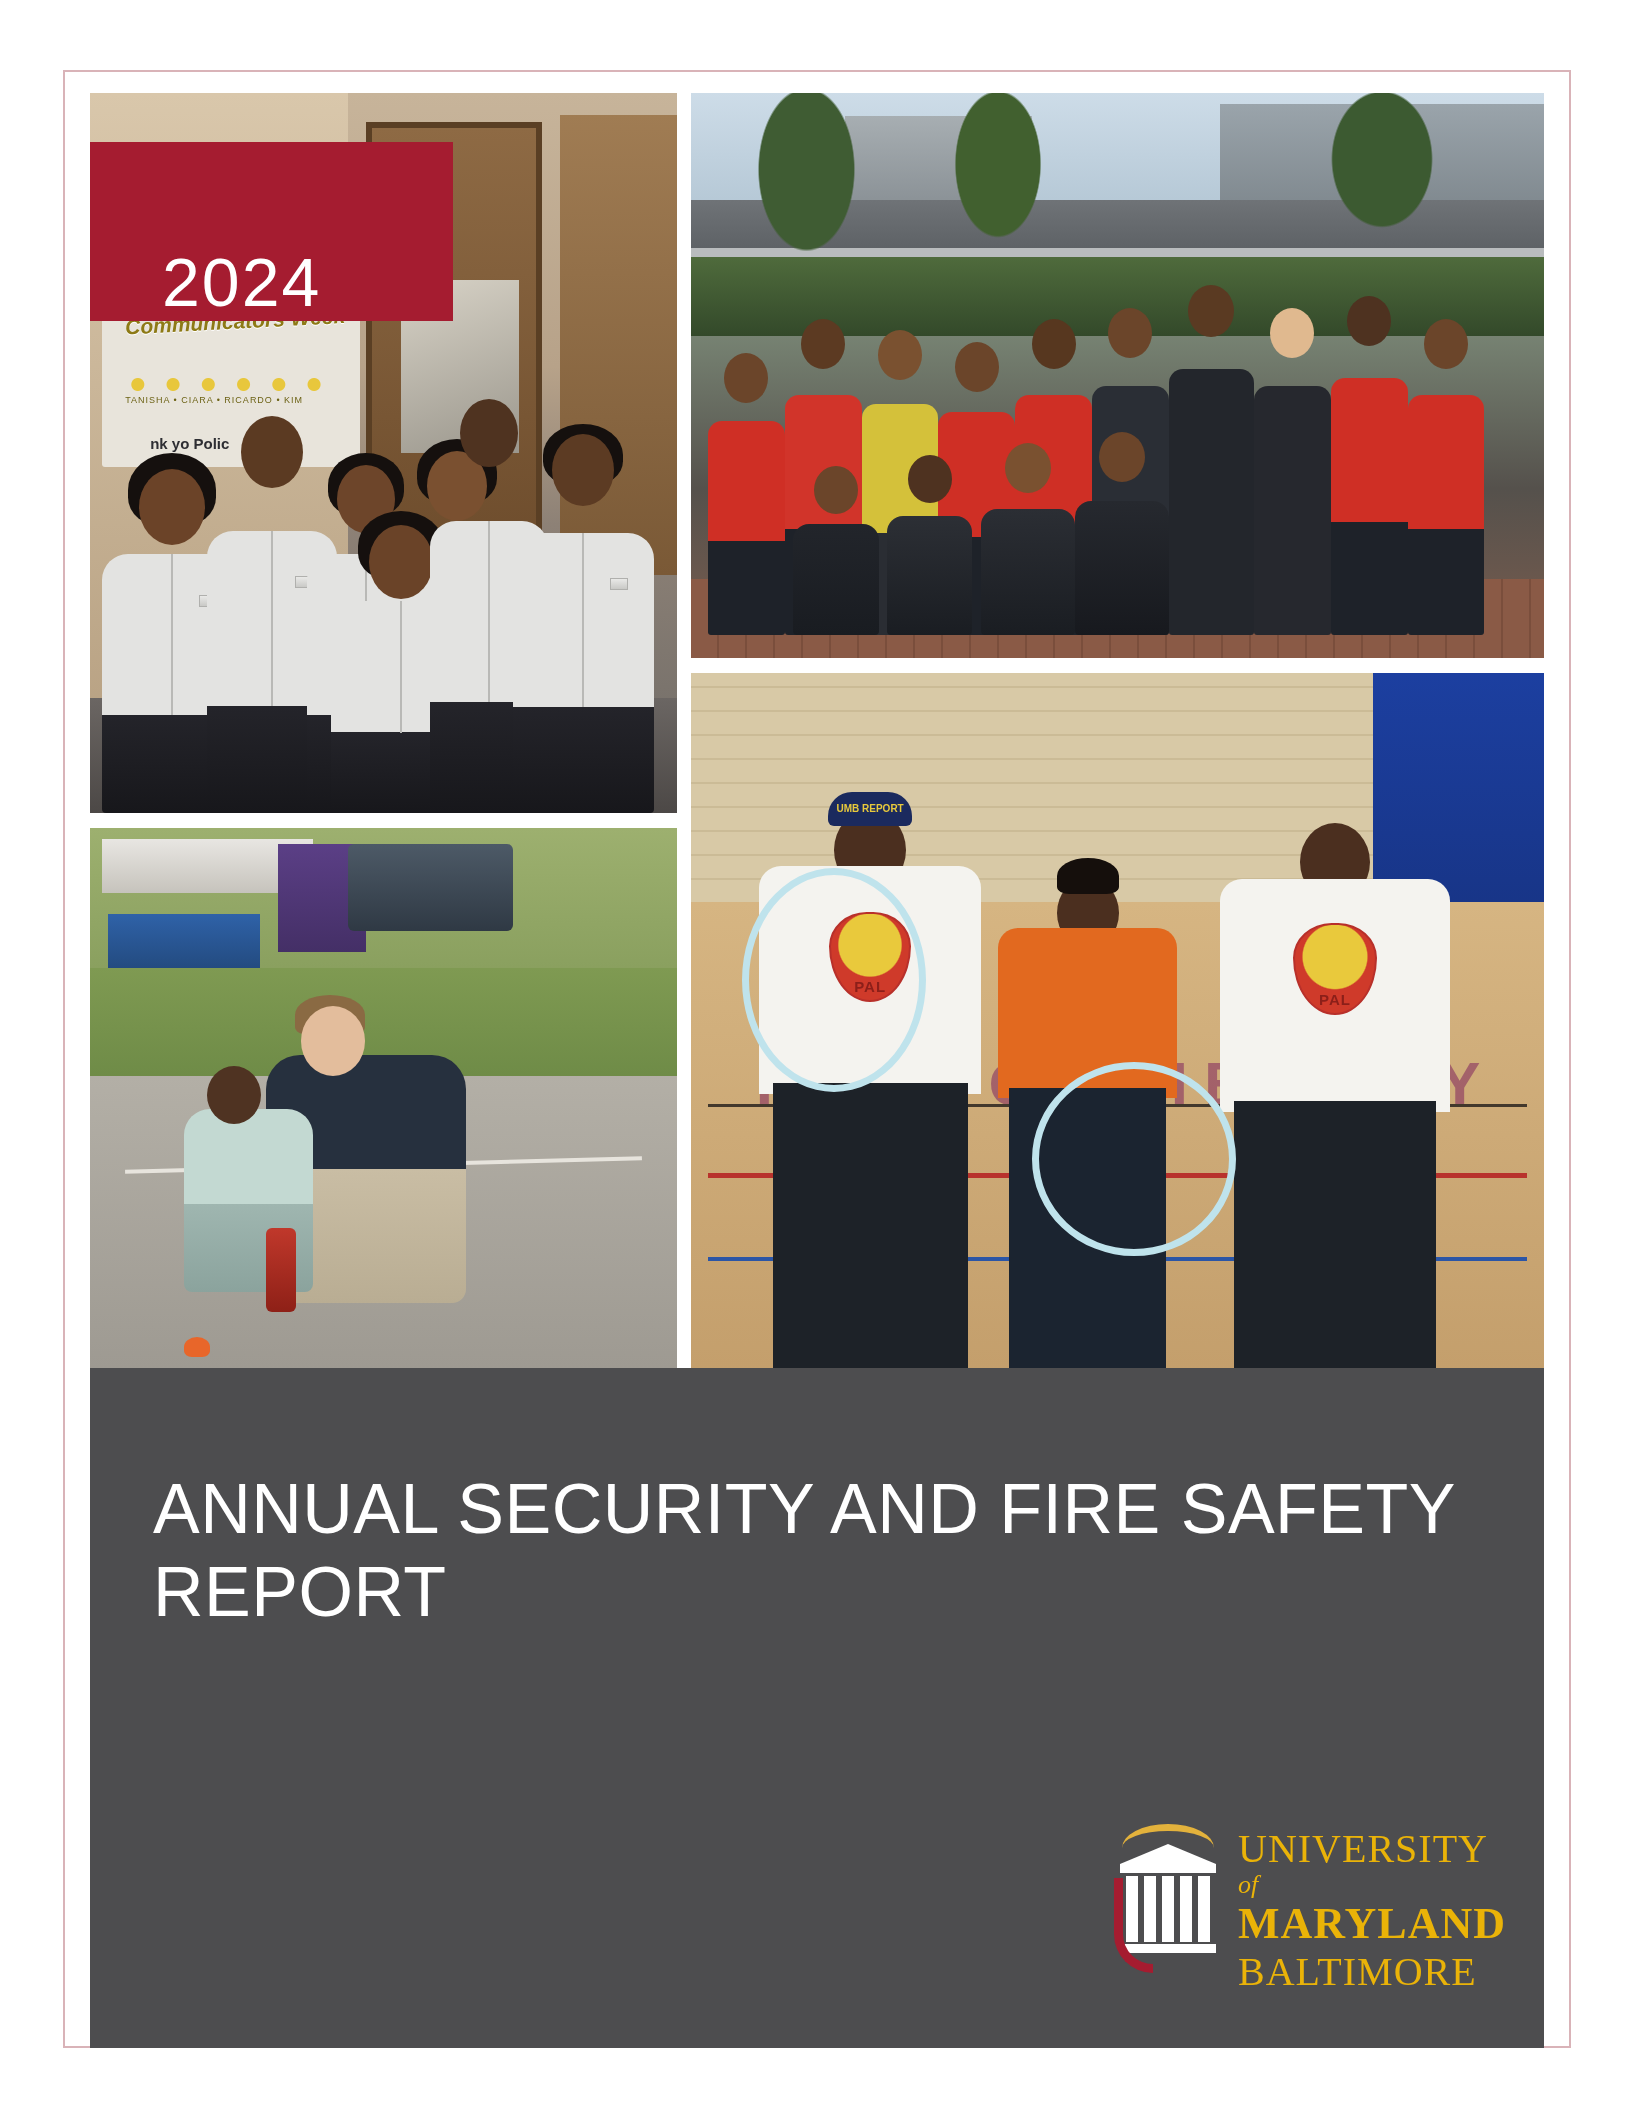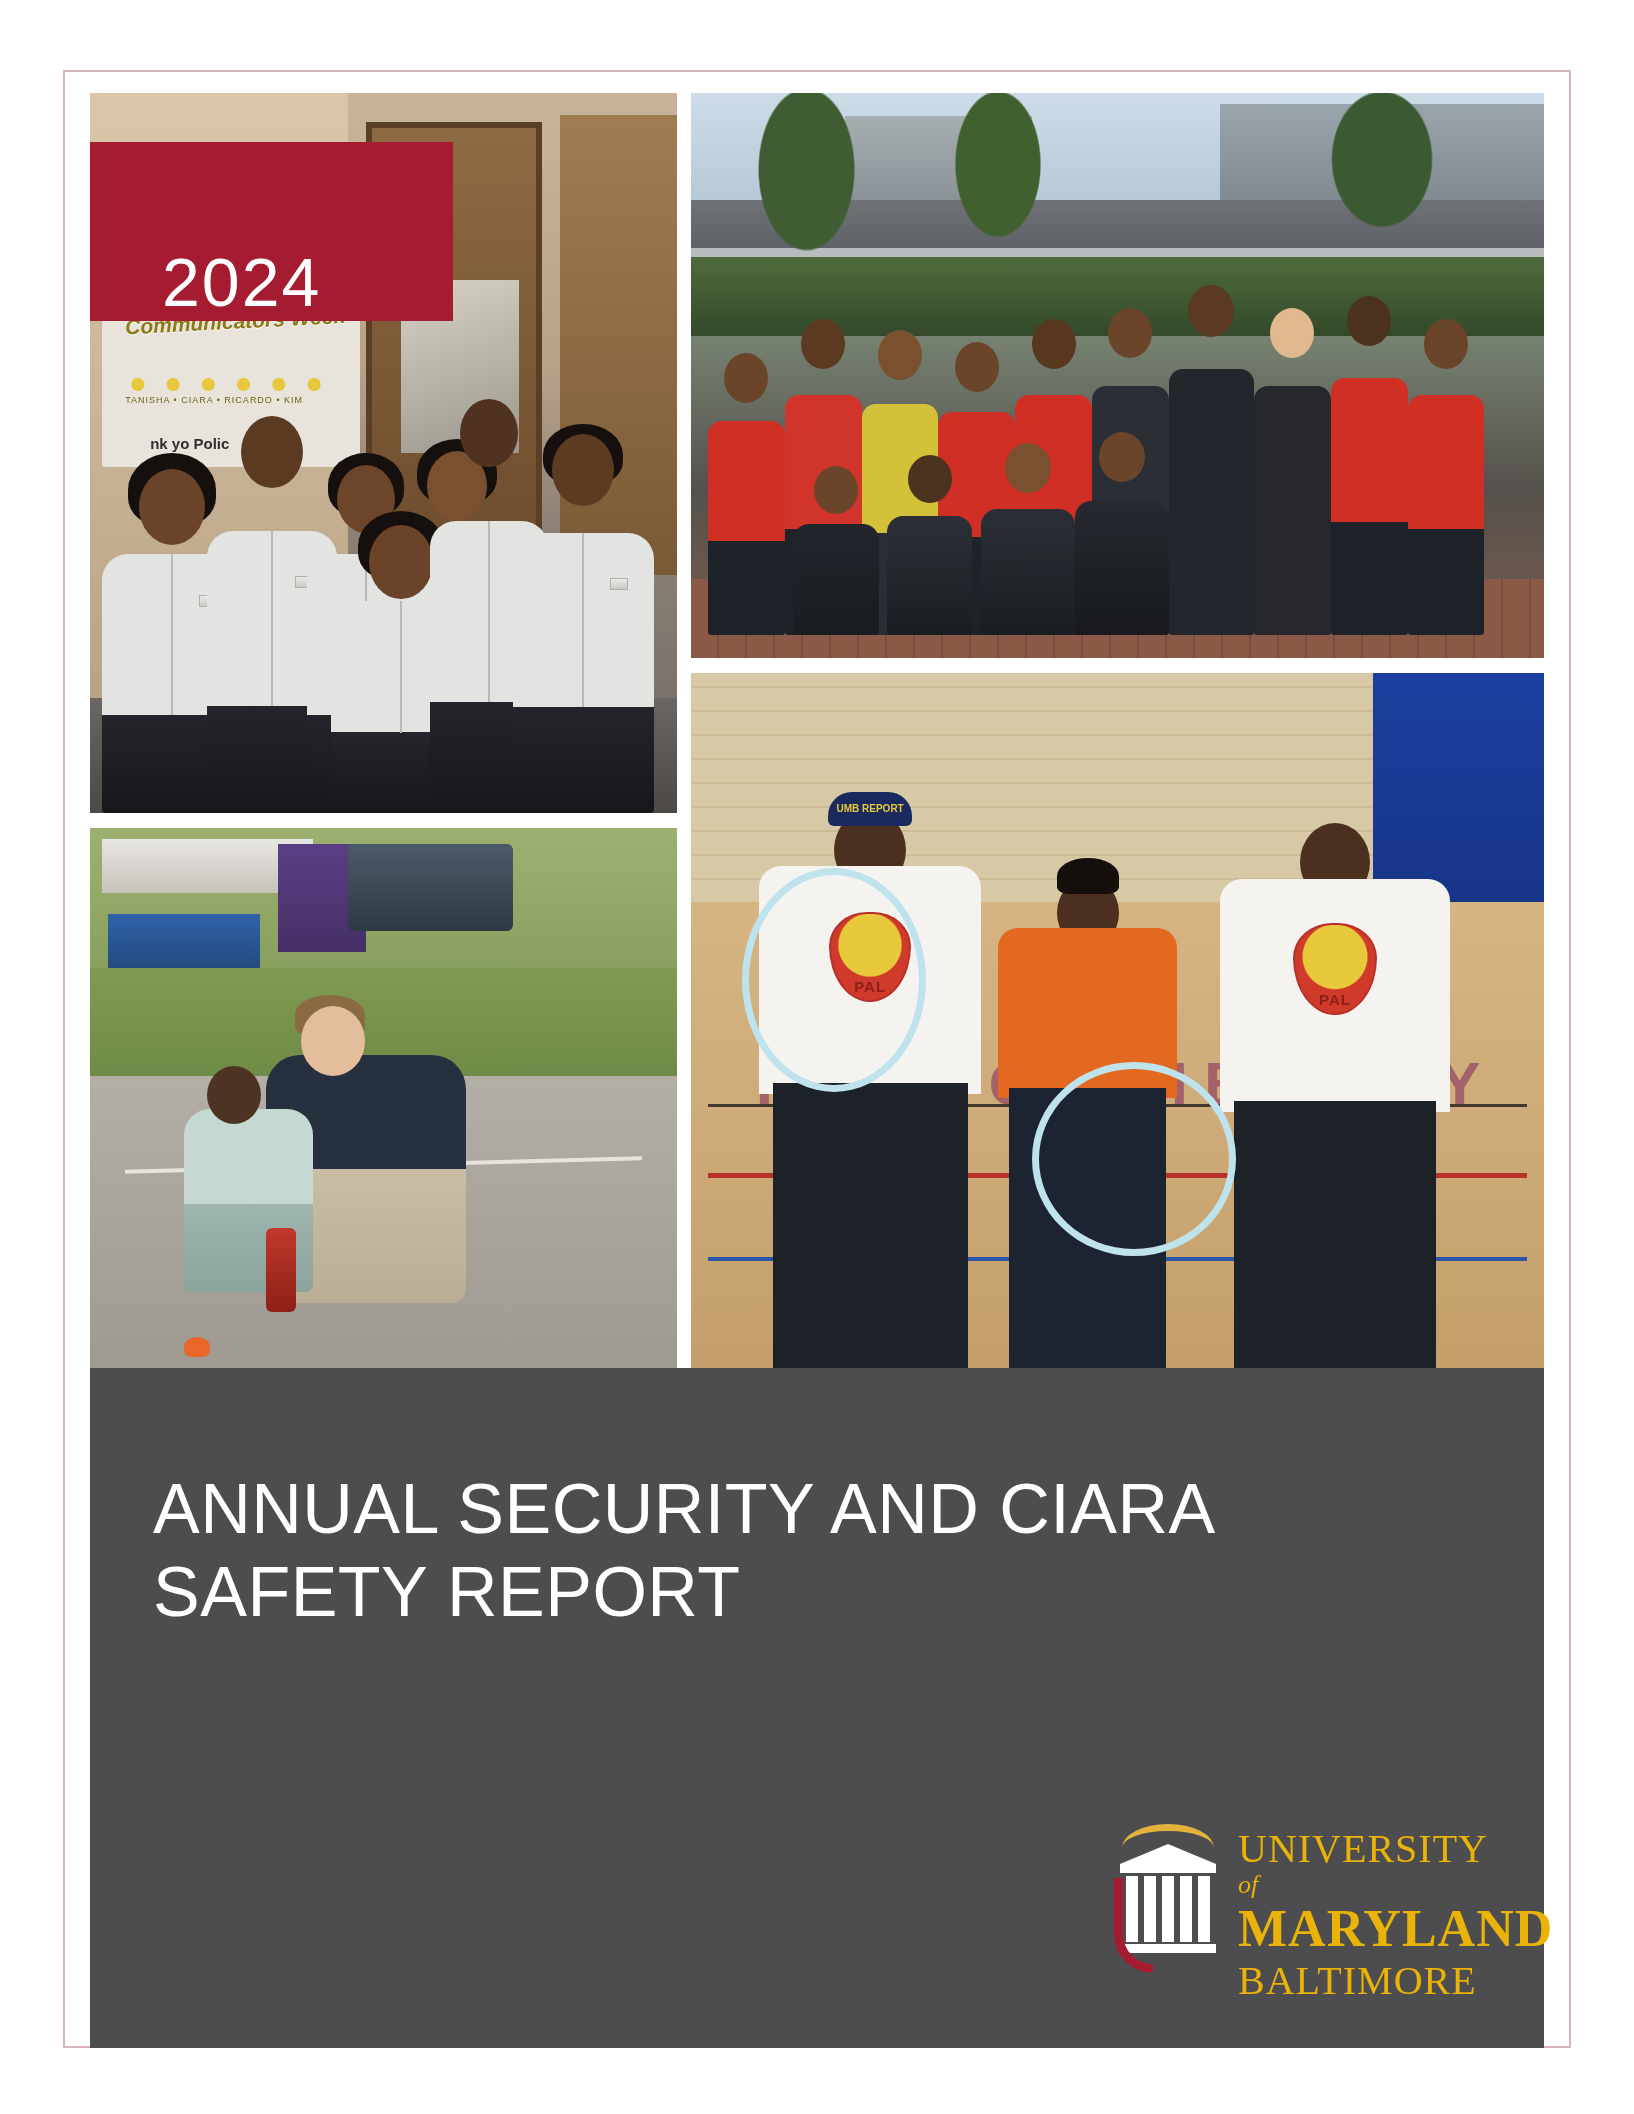--- a/index.html
+++ b/index.html
@@ -380,21 +380,21 @@
   .umb-text {
     position: absolute;
     left: 124px;
     top: 14px;
     width: 240px;
     color: #eab308;
     font-family: "Liberation Serif", serif;
   }
   .umb-text .l1 { font-size: 40px; letter-spacing: 1px; line-height: 1.04; }
   .umb-text .l2 { font-size: 26px; font-style: italic; line-height: 1.15; }
-  .umb-text .l2 b { font-style: normal; font-size: 52px; letter-spacing: 1px; }
+  .umb-text .l2 b { font-style: normal; font-size: 44px; letter-spacing: 1px; }
   .umb-text .l3 { font-size: 40px; letter-spacing: 1px; line-height: 1.12; }
 </style>
 </head>
 <body>
 
 <div class="page">
 
   <div class="frame"></div>
 
   <div class="collage">
@@ -593,21 +593,21 @@
       <div class="hoop" style="left:6%;top:28%;width:170px;height:210px;"></div>
       <div class="hoop" style="left:40%;top:56%;width:190px;height:180px;"></div>
     </div>
 
     <div class="year-badge" style="left:0;top:49px;">
       <span>2024</span>
     </div>
   </div>
 
   <div class="title-block">
-    <div class="report-title">ANNUAL SECURITY AND CIARA SAFETY REPORT</div>
+    <div class="report-title">ANNUAL SECURITY AND FIRE SAFETY REPORT</div>
 
     <div class="umb-logo">
       <div class="umb-mark">
         <div class="gold-arc"></div>
         <div class="roof"></div>
         <div class="entab"></div>
         <div class="cols"></div>
         <div class="base"></div>
         <div class="red-swoosh"></div>
       </div>

